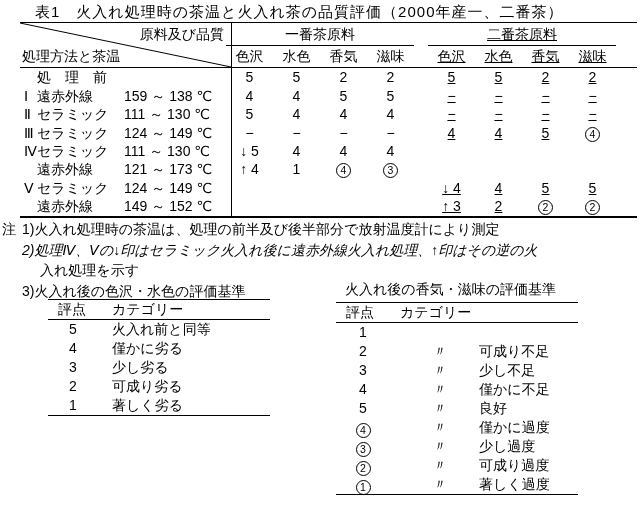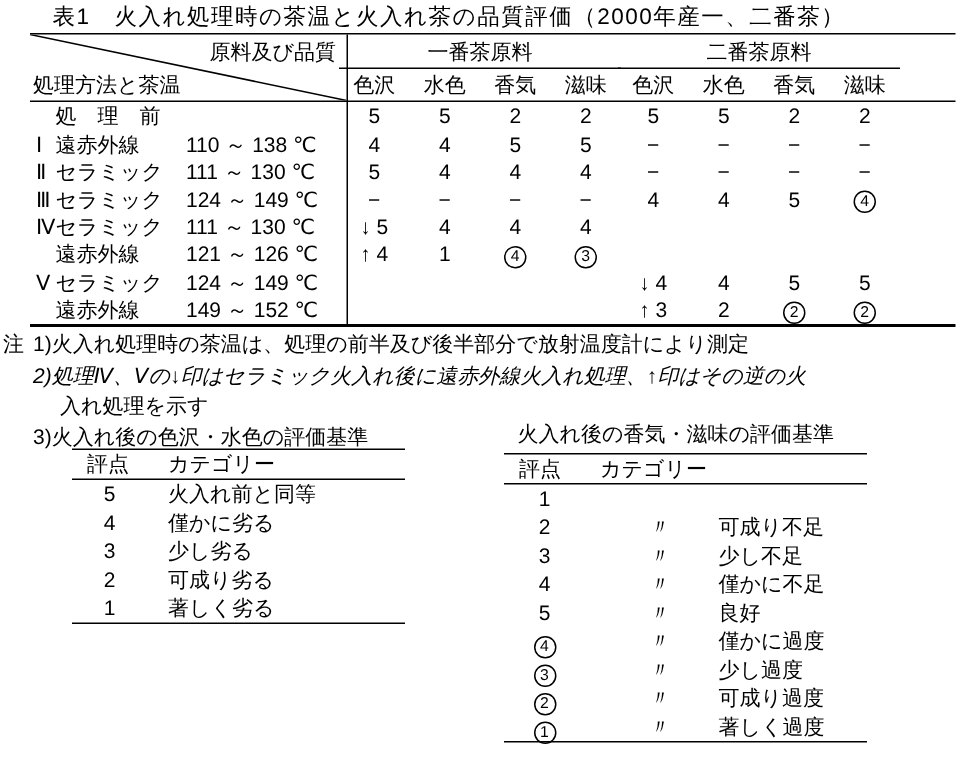--- a/index.html
+++ b/index.html
@@ -15,21 +15,21 @@
     position:absolute;left:20px;top:22px;width:617px;height:196px;
     box-sizing:border-box;border-top:1.5px solid #000;border-bottom:2px solid #000;
   }
   .vline{position:absolute;left:211px;top:0;bottom:0;width:1.3px;background:#000;}
   .mhead{position:relative;height:45px;box-sizing:border-box;border-bottom:1.5px solid #000;}
   .diag{position:absolute;left:0;top:0;}
   .stub-tr{position:absolute;left:0;top:4px;width:204px;text-align:right;white-space:nowrap;}
   .stub-bl{position:absolute;left:2px;top:26px;white-space:nowrap;}
   .group{position:absolute;top:0;height:43px;}
   .pos-g1{left:206px;width:188px;}
-  .pos-g2{left:392px;width:188px;}
+  .pos-g2{left:408px;width:188px;text-decoration:underline;}
   .glabel{height:23px;line-height:22px;text-align:center;box-sizing:border-box;border-bottom:1.2px solid #000;}
   .gcols{display:flex;height:20px;align-items:center;}
   .gcols span{flex:1;text-align:center;white-space:nowrap;}
   .mrows{position:relative;}
   .mrow{position:relative;height:18.45px;display:flex;align-items:center;}
   .numeral{position:absolute;left:4px;width:15px;white-space:nowrap;}
   .method{position:absolute;left:17px;white-space:nowrap;}
   .temp{position:absolute;left:104px;white-space:nowrap;}
   .vals{position:absolute;top:0;height:100%;display:flex;align-items:center;}
   .vals .v{flex:1;text-align:center;white-space:nowrap;}
@@ -118,21 +118,21 @@
             <span class="v">5</span>
             <span class="v">5</span>
             <span class="v">2</span>
             <span class="v">2</span>
           </div>
         </div>
 
         <div class="mrow">
           <span class="numeral">Ⅰ</span>
           <span class="method">遠赤外線</span>
-          <span class="temp">110 ～ 138 ℃</span>
+          <span class="temp">159 ～ 138 ℃</span>
           <div class="vals pos-g1">
             <span class="v">4</span>
             <span class="v">4</span>
             <span class="v">5</span>
             <span class="v">5</span>
           </div>
           <div class="vals pos-g2">
             <span class="v">−</span>
             <span class="v">−</span>
             <span class="v">−</span>
@@ -190,21 +190,21 @@
             <span class="v"></span>
             <span class="v"></span>
             <span class="v"></span>
             <span class="v"></span>
           </div>
         </div>
 
         <div class="mrow">
           <span class="numeral"></span>
           <span class="method">遠赤外線</span>
-          <span class="temp">121 ～ 126 ℃</span>
+          <span class="temp">121 ～ 173 ℃</span>
           <div class="vals pos-g1">
             <span class="v">↑ 4</span>
             <span class="v">1</span>
             <span class="v"><span class="circ">4</span></span>
             <span class="v"><span class="circ">3</span></span>
           </div>
           <div class="vals pos-g2">
             <span class="v"></span>
             <span class="v"></span>
             <span class="v"></span>

